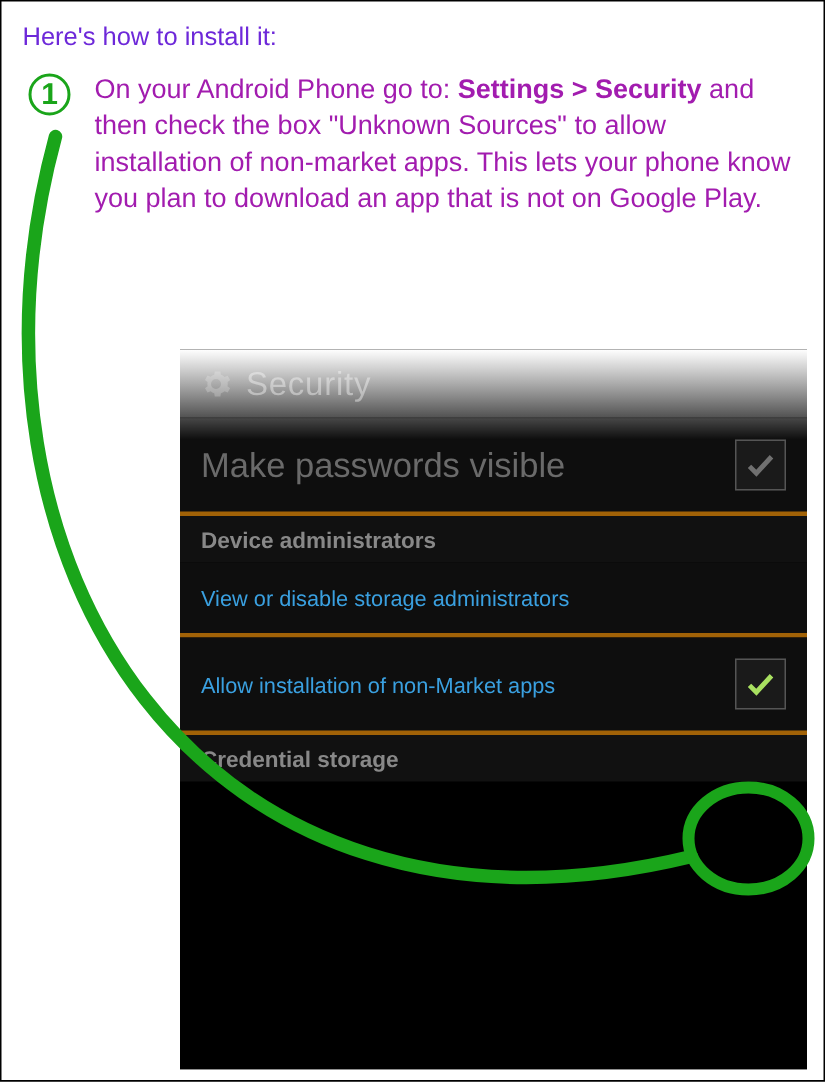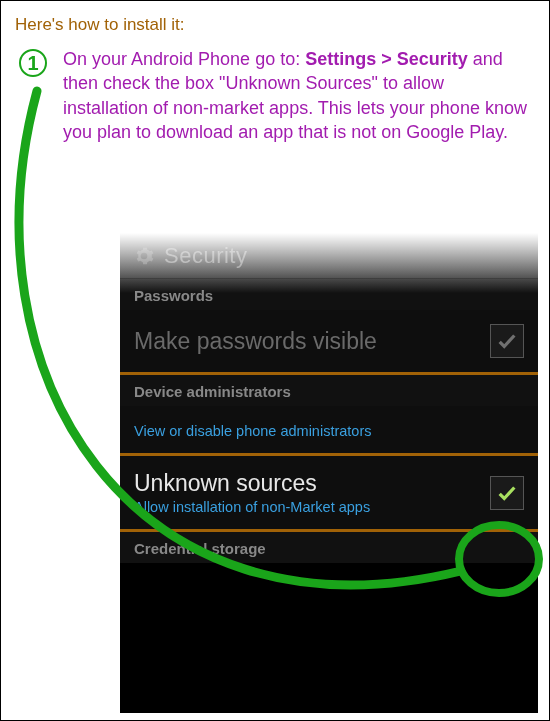--- a/index.html
+++ b/index.html
@@ -6,21 +6,21 @@
   html, body { width: 550px; height: 721px; }
   body {
     font-family: Arial, Helvetica, sans-serif;
     background: #fff;
     border: 1px solid #000;
     position: relative;
     overflow: hidden;
   }
   .heading {
     font-size: 17px;
-    color: #a16207;
+    color: #6d28d9;
     padding: 14px 14px 8px 14px;
     font-weight: 500;
   }
   .step {
     display: flex;
     padding: 4px 18px 0 18px;
   }
   .step-badge {
     flex: 0 0 auto;
     width: 28px;
@@ -154,41 +154,39 @@
 
 <div class="phone-wrap">
   <div class="phone">
     <div class="ph-header">
       <svg class="gear" viewBox="0 0 24 24">
         <path fill="#7a7a7a" d="M12 8a4 4 0 1 0 0 8 4 4 0 0 0 0-8zm9.4 4c0 .6-.1 1.1-.2 1.7l2.1 1.6-2 3.4-2.5-1a8 8 0 0 1-2.9 1.7l-.4 2.6H11l-.4-2.6a8 8 0 0 1-2.9-1.7l-2.5 1-2-3.4 2.1-1.6c-.1-.6-.2-1.1-.2-1.7s.1-1.1.2-1.7L3.2 8.7l2-3.4 2.5 1A8 8 0 0 1 10.6 4.6L11 2h4.5l.4 2.6a8 8 0 0 1 2.9 1.7l2.5-1 2 3.4-2.1 1.6c.1.6.2 1.1.2 1.7z"></path>
       </svg>
       <span class="ph-header-title">Security</span>
     </div>
 
-    <div class="section-label">Passwords</div>
     <div class="row dim">
       <div class="row-left">
         <div class="row-title">Make passwords visible</div>
       </div>
       <div class="checkbox">
         <svg class="checkmark" viewBox="0 0 24 24">
             <polyline points="4 13 9 18 20 6"></polyline>
           </svg>
       </div>
     </div>
 
     <div class="section-label">Device administrators</div>
     <div class="row dim">
       <div class="row-left">
-        <div class="row-sub">View or disable phone administrators</div>
+        <div class="row-sub">View or disable storage administrators</div>
       </div>
     </div>
     <div class="row">
       <div class="row-left">
-        <div class="row-title">Unknown sources</div>
         <div class="row-sub">Allow installation of non-Market apps</div>
       </div>
       <div class="checkbox">
         <svg class="checkmark lit" viewBox="0 0 24 24">
             <polyline points="4 13 9 18 20 6"></polyline>
           </svg>
       </div>
     </div>
 
     <div class="section-label">Credential storage</div>

